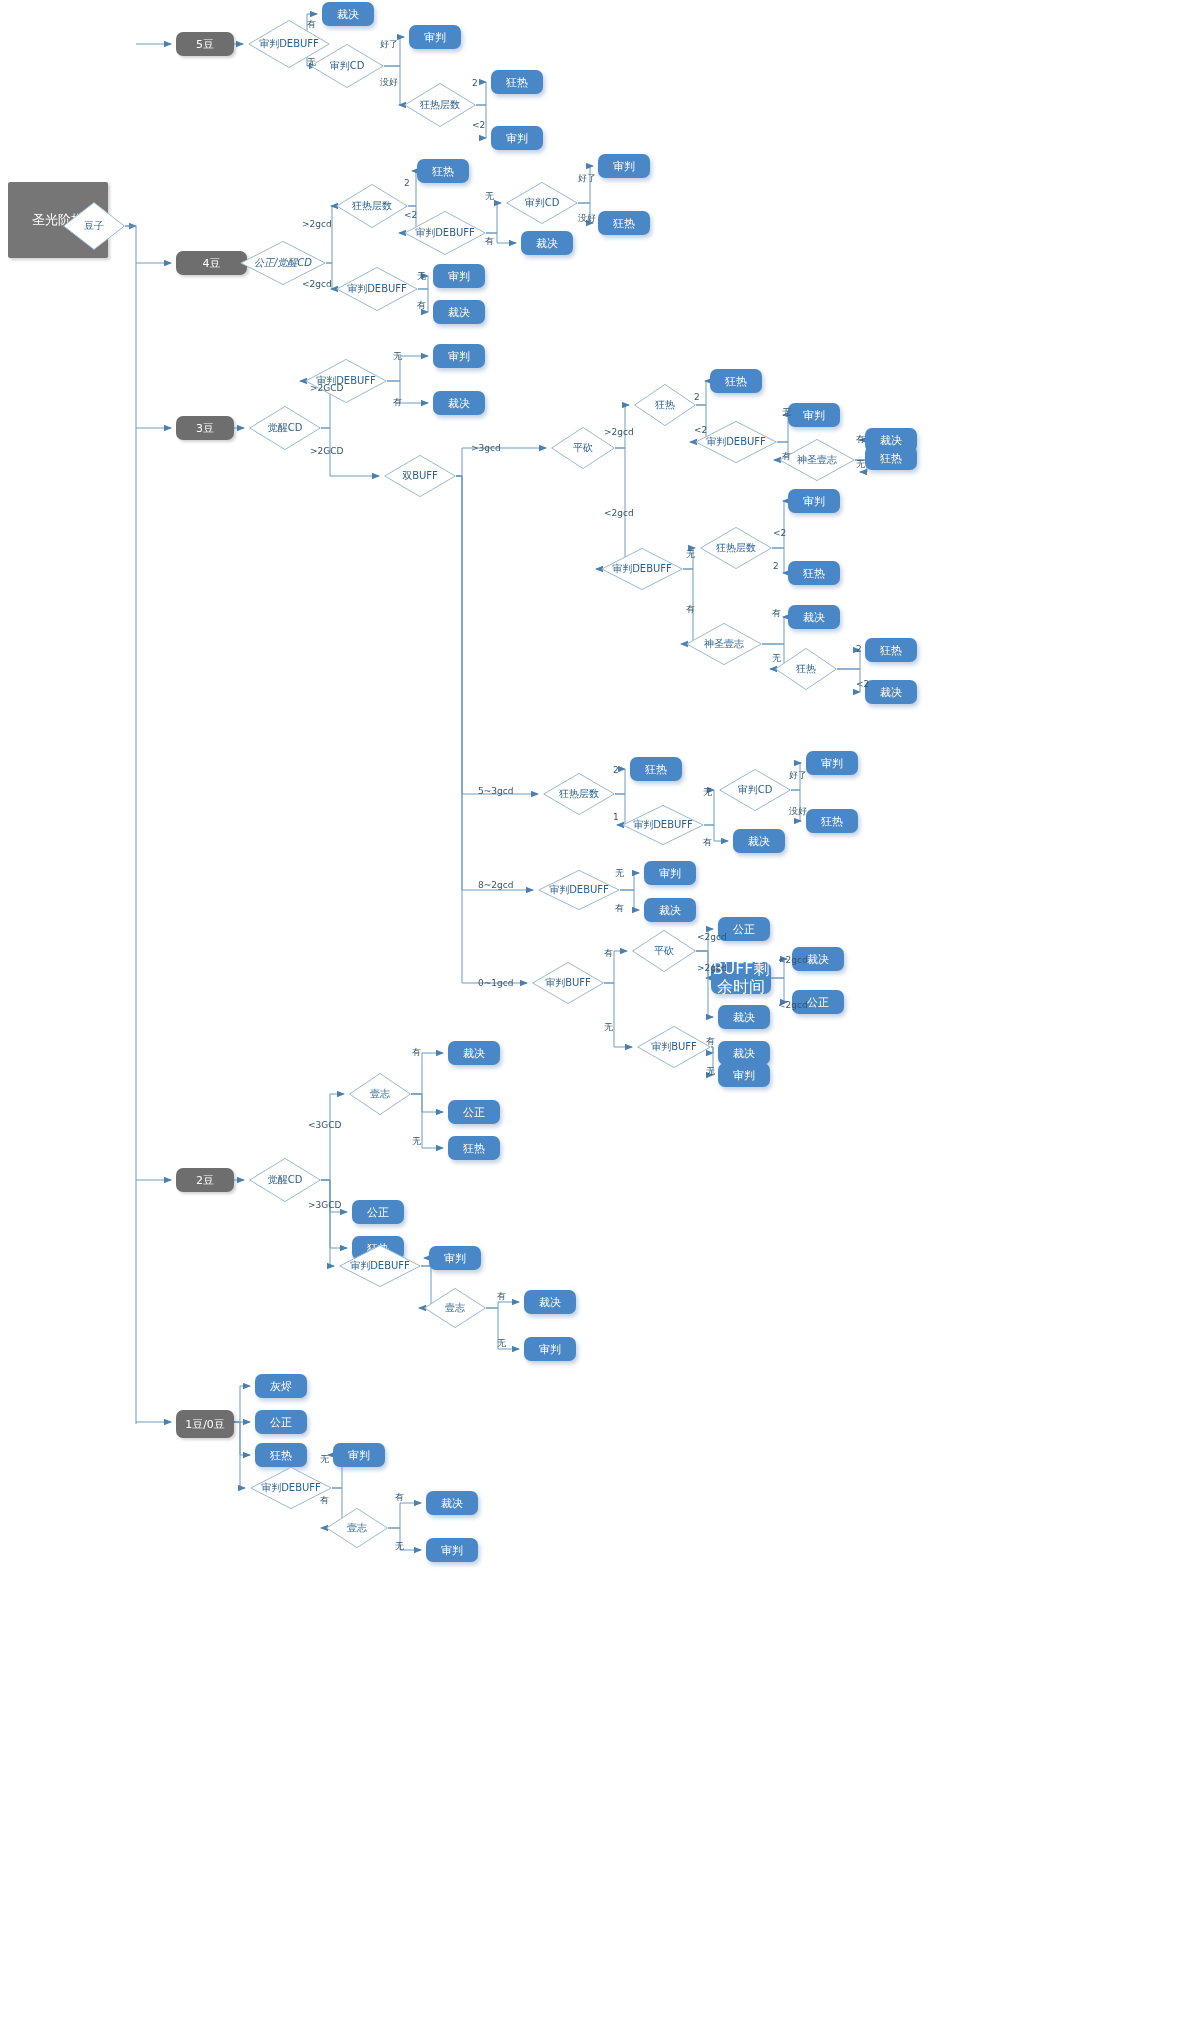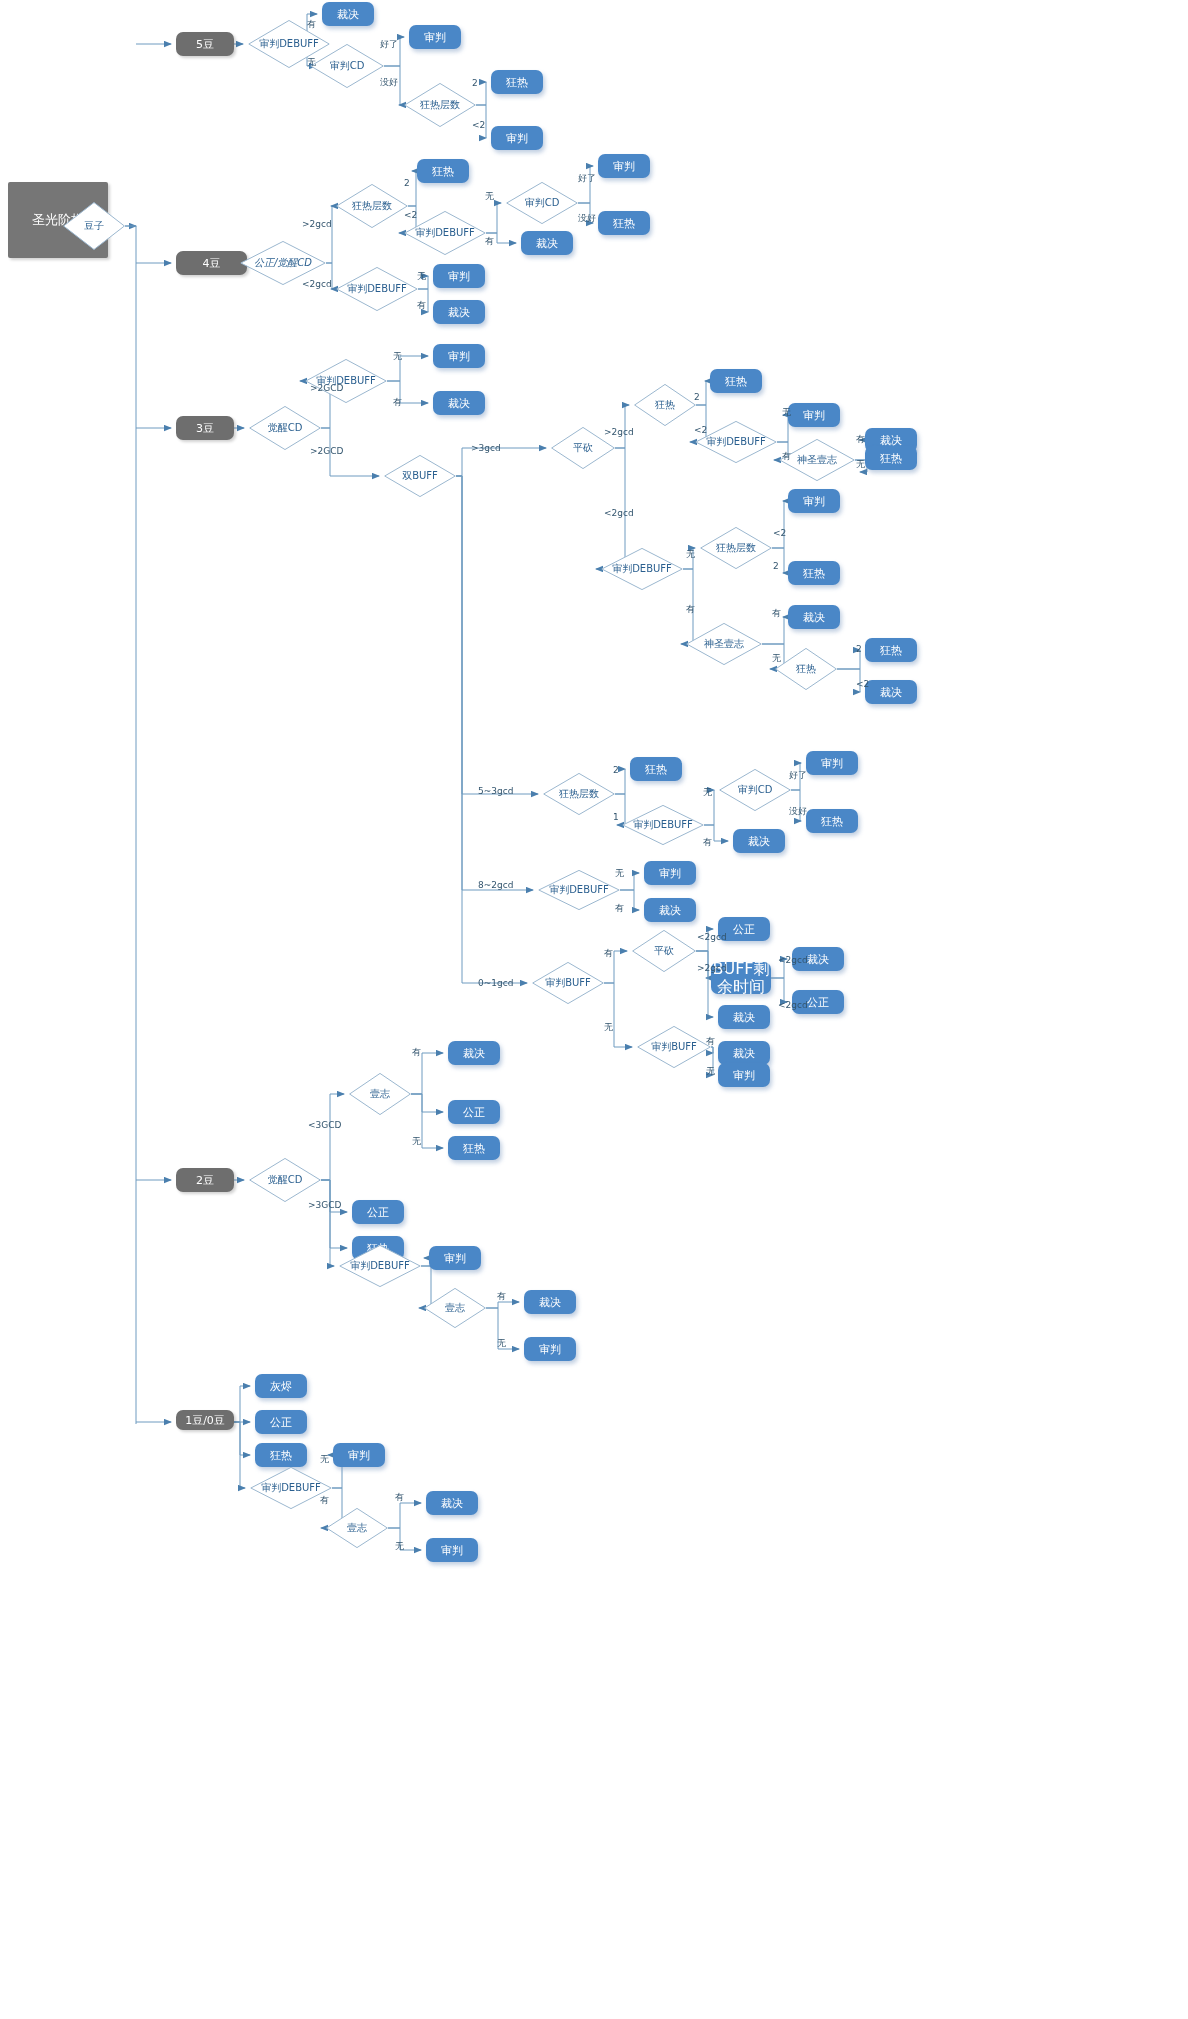--- a/index.html
+++ b/index.html
@@ -464,21 +464,21 @@
         <polygon points="50,1 99,50 50,99 1,50" fill="#ffffff" stroke="#9bb7cf" stroke-width="1" vector-effect="non-scaling-stroke"></polygon>
       </svg>
       <span class="txt">壹志</span>
     </div>
     <div class="node blue" style="left: 524px; top: 1290px; width: 52px; height: 24px;">
       <span>裁决</span>
     </div>
     <div class="node blue" style="left: 524px; top: 1337px; width: 52px; height: 24px;">
       <span>审判</span>
     </div>
-    <div class="node grey" style="left: 176px; top: 1410px; width: 58px; height: 20px;">
+    <div class="node grey" style="left: 176px; top: 1410px; width: 58px; height: 28px;">
       <span>1豆/0豆</span>
     </div>
     <div class="node blue" style="left: 255px; top: 1374px; width: 52px; height: 24px;">
       <span>灰烬</span>
     </div>
     <div class="node blue" style="left: 255px; top: 1410px; width: 52px; height: 24px;">
       <span>公正</span>
     </div>
     <div class="node blue" style="left: 255px; top: 1443px; width: 52px; height: 24px;">
       <span>狂热</span>

